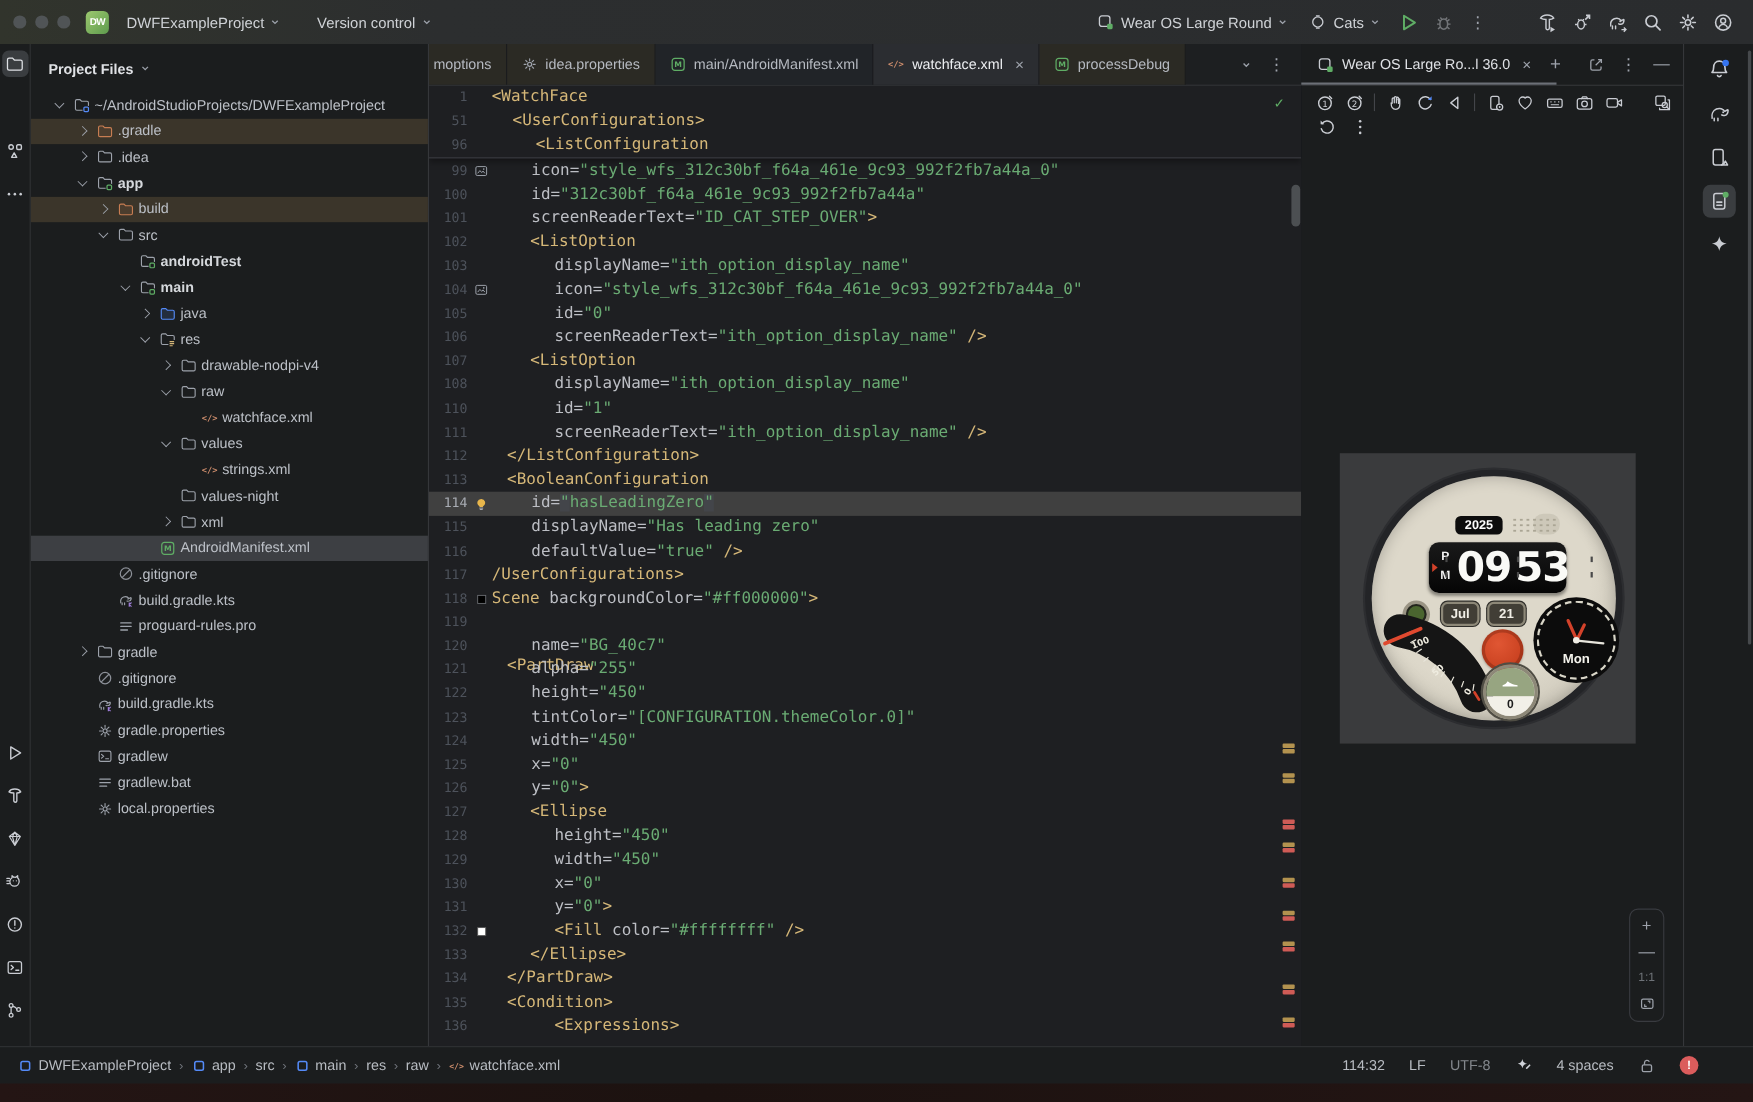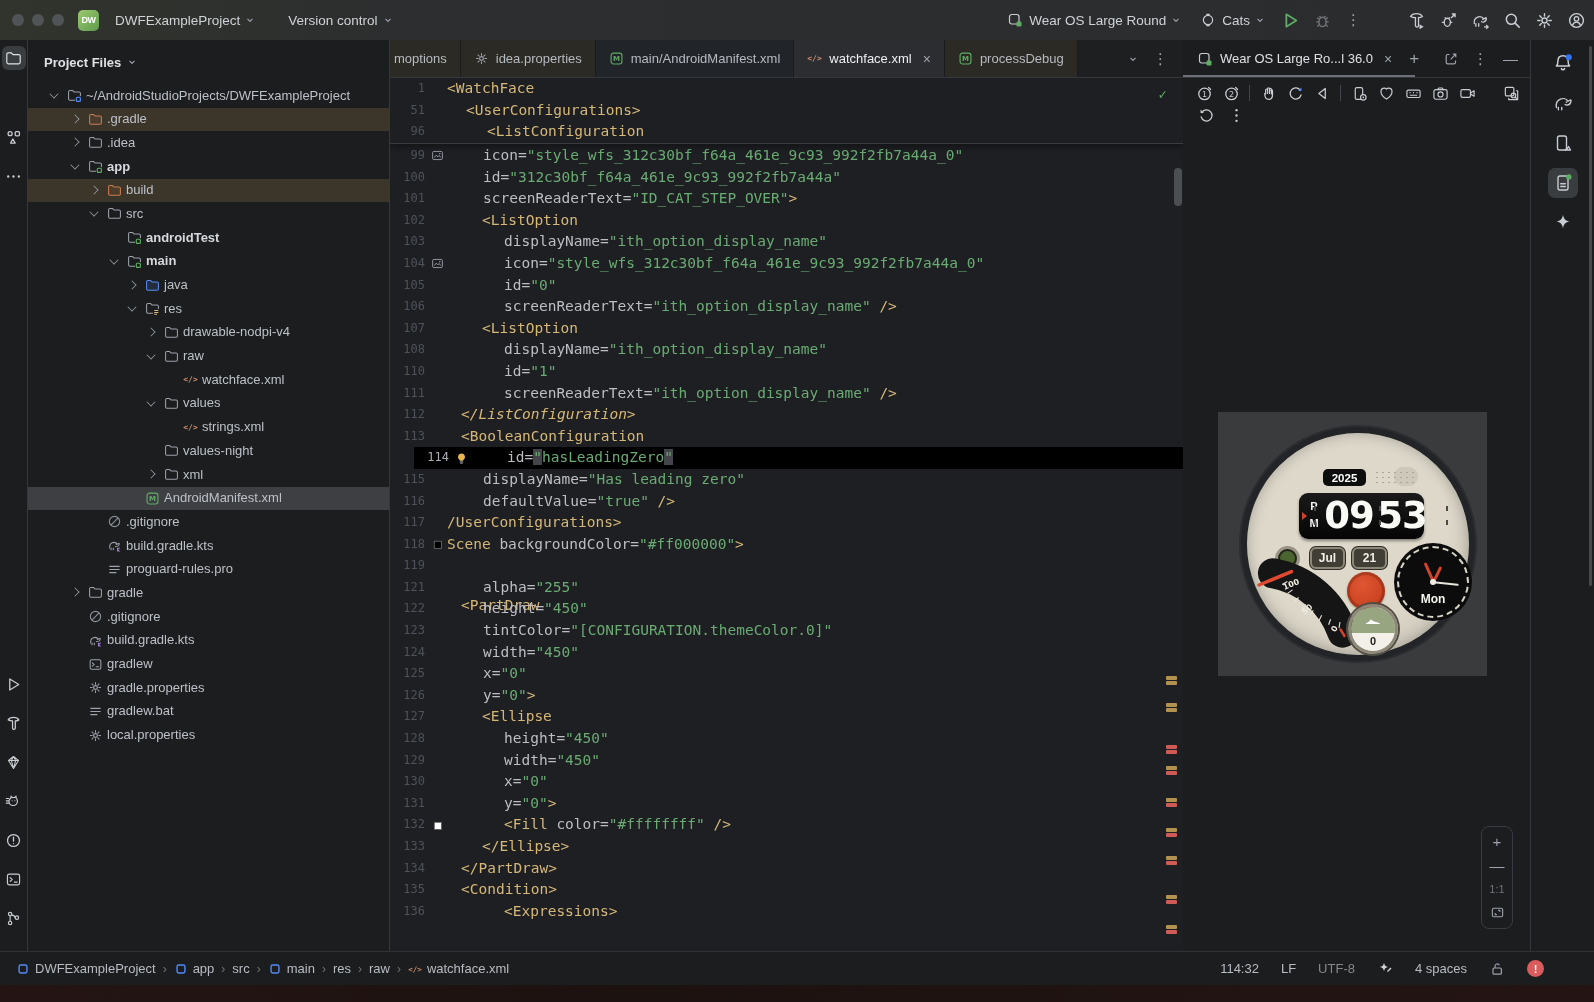--- a/index.html
+++ b/index.html
@@ -12,21 +12,21 @@
     background:linear-gradient(90deg,#31342c 0%,#2c2e2f 25%,#2a2c2e 100%);
     display:flex;align-items:center;color:#cfd2d6;font-size:13.5px;}
   .lights{display:flex;gap:8px;margin:0 14px 0 12px;}
   .light{width:12px;height:12px;border-radius:50%;background:#505456;}
   .dwlogo{width:21px;height:21px;border-radius:5px;margin-right:8px;
     background:linear-gradient(135deg,#9cc86f,#5e9b4d);color:#fff;font-weight:bold;font-size:9px;
     display:flex;align-items:center;justify-content:center;letter-spacing:-.5px;}
   .tbitem{display:flex;align-items:center;gap:6px;padding:4px 8px;border-radius:6px;cursor:default;}
   .chev{width:8px;height:8px;}
   .chev svg{width:8px;height:8px;}
-  .tbright{margin-left:auto;display:flex;align-items:center;gap:4px;padding-right:4px;}
+  .tbright{margin-left:auto;display:flex;align-items:center;gap:4px;padding-right:14px;}
   .tbicon{width:28px;height:28px;display:flex;align-items:center;justify-content:center;border-radius:6px;}
   .tbicon svg{width:19px;height:19px;}
   .dim{opacity:.45;}
   .vdots{color:#9da2ab;font-size:15px;letter-spacing:1px;}
   
   .leftstrip{position:absolute;left:0;top:40px;width:28px;height:911px;background:#1b1d1e;
     border-right:1px solid #35373a;display:flex;flex-direction:column;align-items:center;padding:6px 0;}
   .lsic{width:24px;height:24px;display:flex;align-items:center;justify-content:center;border-radius:6px;margin-bottom:15px;}
   .lsic svg{width:17px;height:17px;}
   .lsic.active{background:#3a3d40;}
@@ -58,21 +58,21 @@
   .tab{display:flex;align-items:center;gap:7px;padding:0 13px;font-size:13px;color:#b6bac1;border-right:1px solid #1a1b1d;}
   .tab.warm{background:#2b2a24;}
   .tab.cool{background:#212428;}
   .tab.active{background:#2b2d31;color:#eceef1;}
   .tab .tabic svg{width:15px;height:15px;}
   .tabx{color:#9da2ab;font-size:14px;margin-left:4px;}
   .tabbar-end{position:absolute;right:0;top:0;height:38px;display:flex;align-items:center;gap:16px;padding-right:14px;color:#9da2ab;}
   .editor{position:absolute;left:0;top:38px;width:793px;height:873px;overflow:hidden;
     font-family:"DejaVu Sans Mono","Liberation Mono",monospace;font-size:14.5px;}
   .crow{display:flex;height:21.6px;line-height:21.6px;white-space:pre;}
-  .crow.cur{background:#000000;margin-left:24px;}
+  .crow.cur{background:#404040;}
   .ln{width:38px;text-align:right;padding-right:3px;color:#4d525b;font-size:12px;flex:none;}
   .crow.cur .ln{color:#a9adb4;}
   .bdg{width:19px;flex:none;display:flex;align-items:center;justify-content:center;}
   .bdg svg{width:13px;height:13px;}
   .ct{flex:1;}
   .sg-t{color:#d5b778;}
   .sg-a{color:#bcbec4;}
   .sg-v{color:#6aab73;}
   .sg-q{color:#6aab73;background:#43454a;}
   .sticky{position:absolute;left:0;top:0;right:0;background:#1e1f22;border-bottom:1px solid #393b40;
@@ -564,34 +564,34 @@
             <circle cx="10" cy="7" r=".7" fill="#9da2ab"></circle>
             <rect x="9.4" y="9.4" width="6.4" height="6.4" rx="1.4" fill="#1b1d1e"></rect>
             <path d="M11.2 10.4v4m0-2l2.2-2m-2.2 2l2.2 2" stroke="#9d7cd8" stroke-width="1.1" fill="none"></path>
           </svg>
         </span>
         <span class="tlb" style="left: 79px;">build.gradle.kts</span>
       </div>
       <div class="trow">
         <span class="tic ic" style="left: 60px;">
           <svg viewBox="0 0 16 16">
+            <circle cx="8" cy="8" r="2" stroke="#9da2ab" fill="none" stroke-width="1.2"></circle>
+            <path d="M8 2.6v1.9M8 11.5v1.9M2.6 8h1.9M11.5 8h1.9M4.2 4.2l1.3 1.3M10.5 10.5l1.3 1.3M11.8 4.2l-1.3 1.3M5.5 10.5l-1.3 1.3" stroke="#9da2ab" stroke-width="1.1" stroke-linecap="round"></path>
+          </svg>
+        </span>
+        <span class="tlb" style="left: 79px;">gradle.properties</span>
+      </div>
+      <div class="trow">
+        <span class="tic ic" style="left: 60px;">
+          <svg viewBox="0 0 16 16">
             <rect x="2.3" y="3" width="11.4" height="10" rx="1.6" stroke="#9da2ab" fill="none" stroke-width="1.1"></rect>
             <path d="M4.6 6.2l2 1.8-2 1.8M8.6 10.4h2.8" stroke="#9da2ab" stroke-width="1.1" fill="none" stroke-linecap="round"></path>
           </svg>
         </span>
         <span class="tlb" style="left: 79px;">gradlew</span>
-      </div>
-      <div class="trow">
-        <span class="tic ic" style="left: 60px;">
-          <svg viewBox="0 0 16 16">
-            <circle cx="8" cy="8" r="2" stroke="#9da2ab" fill="none" stroke-width="1.2"></circle>
-            <path d="M8 2.6v1.9M8 11.5v1.9M2.6 8h1.9M11.5 8h1.9M4.2 4.2l1.3 1.3M10.5 10.5l1.3 1.3M11.8 4.2l-1.3 1.3M5.5 10.5l-1.3 1.3" stroke="#9da2ab" stroke-width="1.1" stroke-linecap="round"></path>
-          </svg>
-        </span>
-        <span class="tlb" style="left: 79px;">gradle.properties</span>
       </div>
       <div class="trow">
         <span class="tic ic" style="left: 60px;">
           <svg viewBox="0 0 16 16">
             <path d="M3 4.6h10M3 8h10M3 11.4h6.5" stroke="#9da2ab" stroke-width="1.3" stroke-linecap="round"></path>
           </svg>
         </span>
         <span class="tlb" style="left: 79px;">gradlew.bat</span>
       </div>
       <div class="trow">
@@ -671,33 +671,34 @@
               <rect x="2" y="3" width="12" height="10" rx="1.5" stroke="#9da2ab" fill="none" stroke-width="1.1"></rect>
               <path d="M4 10.5l2.5-3 2 2.2L10 8l2 2.5" stroke="#9da2ab" fill="none" stroke-width="1.1"></path>
               <circle cx="10.8" cy="5.8" r=".9" fill="#9da2ab"></circle>
             </svg></span><span class="ct" style="padding-left: 57px;"><span class="sg-a">icon=</span><span class="sg-v">"style_wfs_312c30bf_f64a_461e_9c93_992f2fb7a44a_0"</span></span></div>
         <div class="crow"><span class="ln">105</span><span class="bdg"></span><span class="ct" style="padding-left: 57px;"><span class="sg-a">id=</span><span class="sg-v">"0"</span></span></div>
         <div class="crow"><span class="ln">106</span><span class="bdg"></span><span class="ct" style="padding-left: 57px;"><span class="sg-a">screenReaderText=</span><span class="sg-v">"ith_option_display_name"</span><span class="sg-t"> /&gt;</span></span></div>
         <div class="crow"><span class="ln">107</span><span class="bdg"></span><span class="ct" style="padding-left: 35px;"><span class="sg-t">&lt;ListOption</span></span></div>
         <div class="crow"><span class="ln">108</span><span class="bdg"></span><span class="ct" style="padding-left: 57px;"><span class="sg-a">displayName=</span><span class="sg-v">"ith_option_display_name"</span></span></div>
         <div class="crow"><span class="ln">110</span><span class="bdg"></span><span class="ct" style="padding-left: 57px;"><span class="sg-a">id=</span><span class="sg-v">"1"</span></span></div>
         <div class="crow"><span class="ln">111</span><span class="bdg"></span><span class="ct" style="padding-left: 57px;"><span class="sg-a">screenReaderText=</span><span class="sg-v">"ith_option_display_name"</span><span class="sg-t"> /&gt;</span></span></div>
-        <div class="crow"><span class="ln">112</span><span class="bdg"></span><span class="ct" style="padding-left: 14px; font-style: italic;"><span class="sg-t">&lt;/ListConfiguration&gt;</span></span></div>
+        <div class="crow"><span class="ln">112</span><span class="bdg"></span><span class="ct" style="padding-left: 14px;"><span class="sg-t">&lt;/ListConfiguration&gt;</span></span></div>
         <div class="crow"><span class="ln">113</span><span class="bdg"></span><span class="ct" style="padding-left: 14px;"><span class="sg-t">&lt;BooleanConfiguration</span></span></div>
         <div class="crow cur"><span class="ln">114</span><span class="bdg"><svg viewBox="0 0 16 16">
               <path d="M8 1.9a4.3 4.3 0 0 1 2.4 7.9c-.4.3-.6.7-.6 1.1H6.2c0-.4-.2-.8-.6-1.1A4.3 4.3 0 0 1 8 1.9z" fill="#e8b64c"></path>
               <path d="M6.3 12.2h3.4M6.8 13.7h2.4" stroke="#aeb3bb" stroke-width="1.1" stroke-linecap="round"></path>
             </svg></span><span class="ct" style="padding-left: 36px;"><span class="sg-a">id=</span><span class="sg-q">"</span><span class="sg-v">hasLeadingZero</span><span class="sg-q">"</span></span></div>
         <div class="crow"><span class="ln">115</span><span class="bdg"></span><span class="ct" style="padding-left: 36px;"><span class="sg-a">displayName=</span><span class="sg-v">"Has leading zero"</span></span></div>
         <div class="crow"><span class="ln">116</span><span class="bdg"></span><span class="ct" style="padding-left: 36px;"><span class="sg-a">defaultValue=</span><span class="sg-v">"true"</span><span class="sg-t"> /&gt;</span></span></div>
         <div class="crow"><span class="ln">117</span><span class="bdg"></span><span class="ct" style="padding-left: 0px;"><span class="sg-t">/UserConfigurations&gt;</span></span></div>
         <div class="crow"><span class="ln">118</span><span class="bdg"><svg viewBox="0 0 16 16">
               <rect x="4" y="4" width="9" height="9" fill="#000" stroke="#6b6e73"></rect>
             </svg></span><span class="ct" style="padding-left: 0px;"><span class="sg-t">Scene </span><span class="sg-a">backgroundColor=</span><span class="sg-v">"#ff000000"</span><span class="sg-t">&gt;</span></span></div>
         <div class="crow"><span class="ln">119</span><span class="bdg"></span><span class="ct" style="padding-left: 14px; margin-top: 40px;"><span class="sg-t">&lt;PartDraw</span></span></div>
+        <div class="crow"><span class="ln">120</span><span class="bdg"></span><span class="ct" style="padding-left: 36px;"><span class="sg-a">name=</span><span class="sg-v">"BG_40c7"</span></span></div>
         <div class="crow"><span class="ln">121</span><span class="bdg"></span><span class="ct" style="padding-left: 36px;"><span class="sg-a">alpha=</span><span class="sg-v">"255"</span></span></div>
         <div class="crow"><span class="ln">122</span><span class="bdg"></span><span class="ct" style="padding-left: 36px;"><span class="sg-a">height=</span><span class="sg-v">"450"</span></span></div>
         <div class="crow"><span class="ln">123</span><span class="bdg"></span><span class="ct" style="padding-left: 36px;"><span class="sg-a">tintColor=</span><span class="sg-v">"[CONFIGURATION.themeColor.0]"</span></span></div>
         <div class="crow"><span class="ln">124</span><span class="bdg"></span><span class="ct" style="padding-left: 36px;"><span class="sg-a">width=</span><span class="sg-v">"450"</span></span></div>
         <div class="crow"><span class="ln">125</span><span class="bdg"></span><span class="ct" style="padding-left: 36px;"><span class="sg-a">x=</span><span class="sg-v">"0"</span></span></div>
         <div class="crow"><span class="ln">126</span><span class="bdg"></span><span class="ct" style="padding-left: 36px;"><span class="sg-a">y=</span><span class="sg-v">"0"</span><span class="sg-t">&gt;</span></span></div>
         <div class="crow"><span class="ln">127</span><span class="bdg"></span><span class="ct" style="padding-left: 35px;"><span class="sg-t">&lt;Ellipse</span></span></div>
         <div class="crow"><span class="ln">128</span><span class="bdg"></span><span class="ct" style="padding-left: 57px;"><span class="sg-a">height=</span><span class="sg-v">"450"</span></span></div>
         <div class="crow"><span class="ln">129</span><span class="bdg"></span><span class="ct" style="padding-left: 57px;"><span class="sg-a">width=</span><span class="sg-v">"450"</span></span></div>
         <div class="crow"><span class="ln">130</span><span class="bdg"></span><span class="ct" style="padding-left: 57px;"><span class="sg-a">x=</span><span class="sg-v">"0"</span></span></div>

